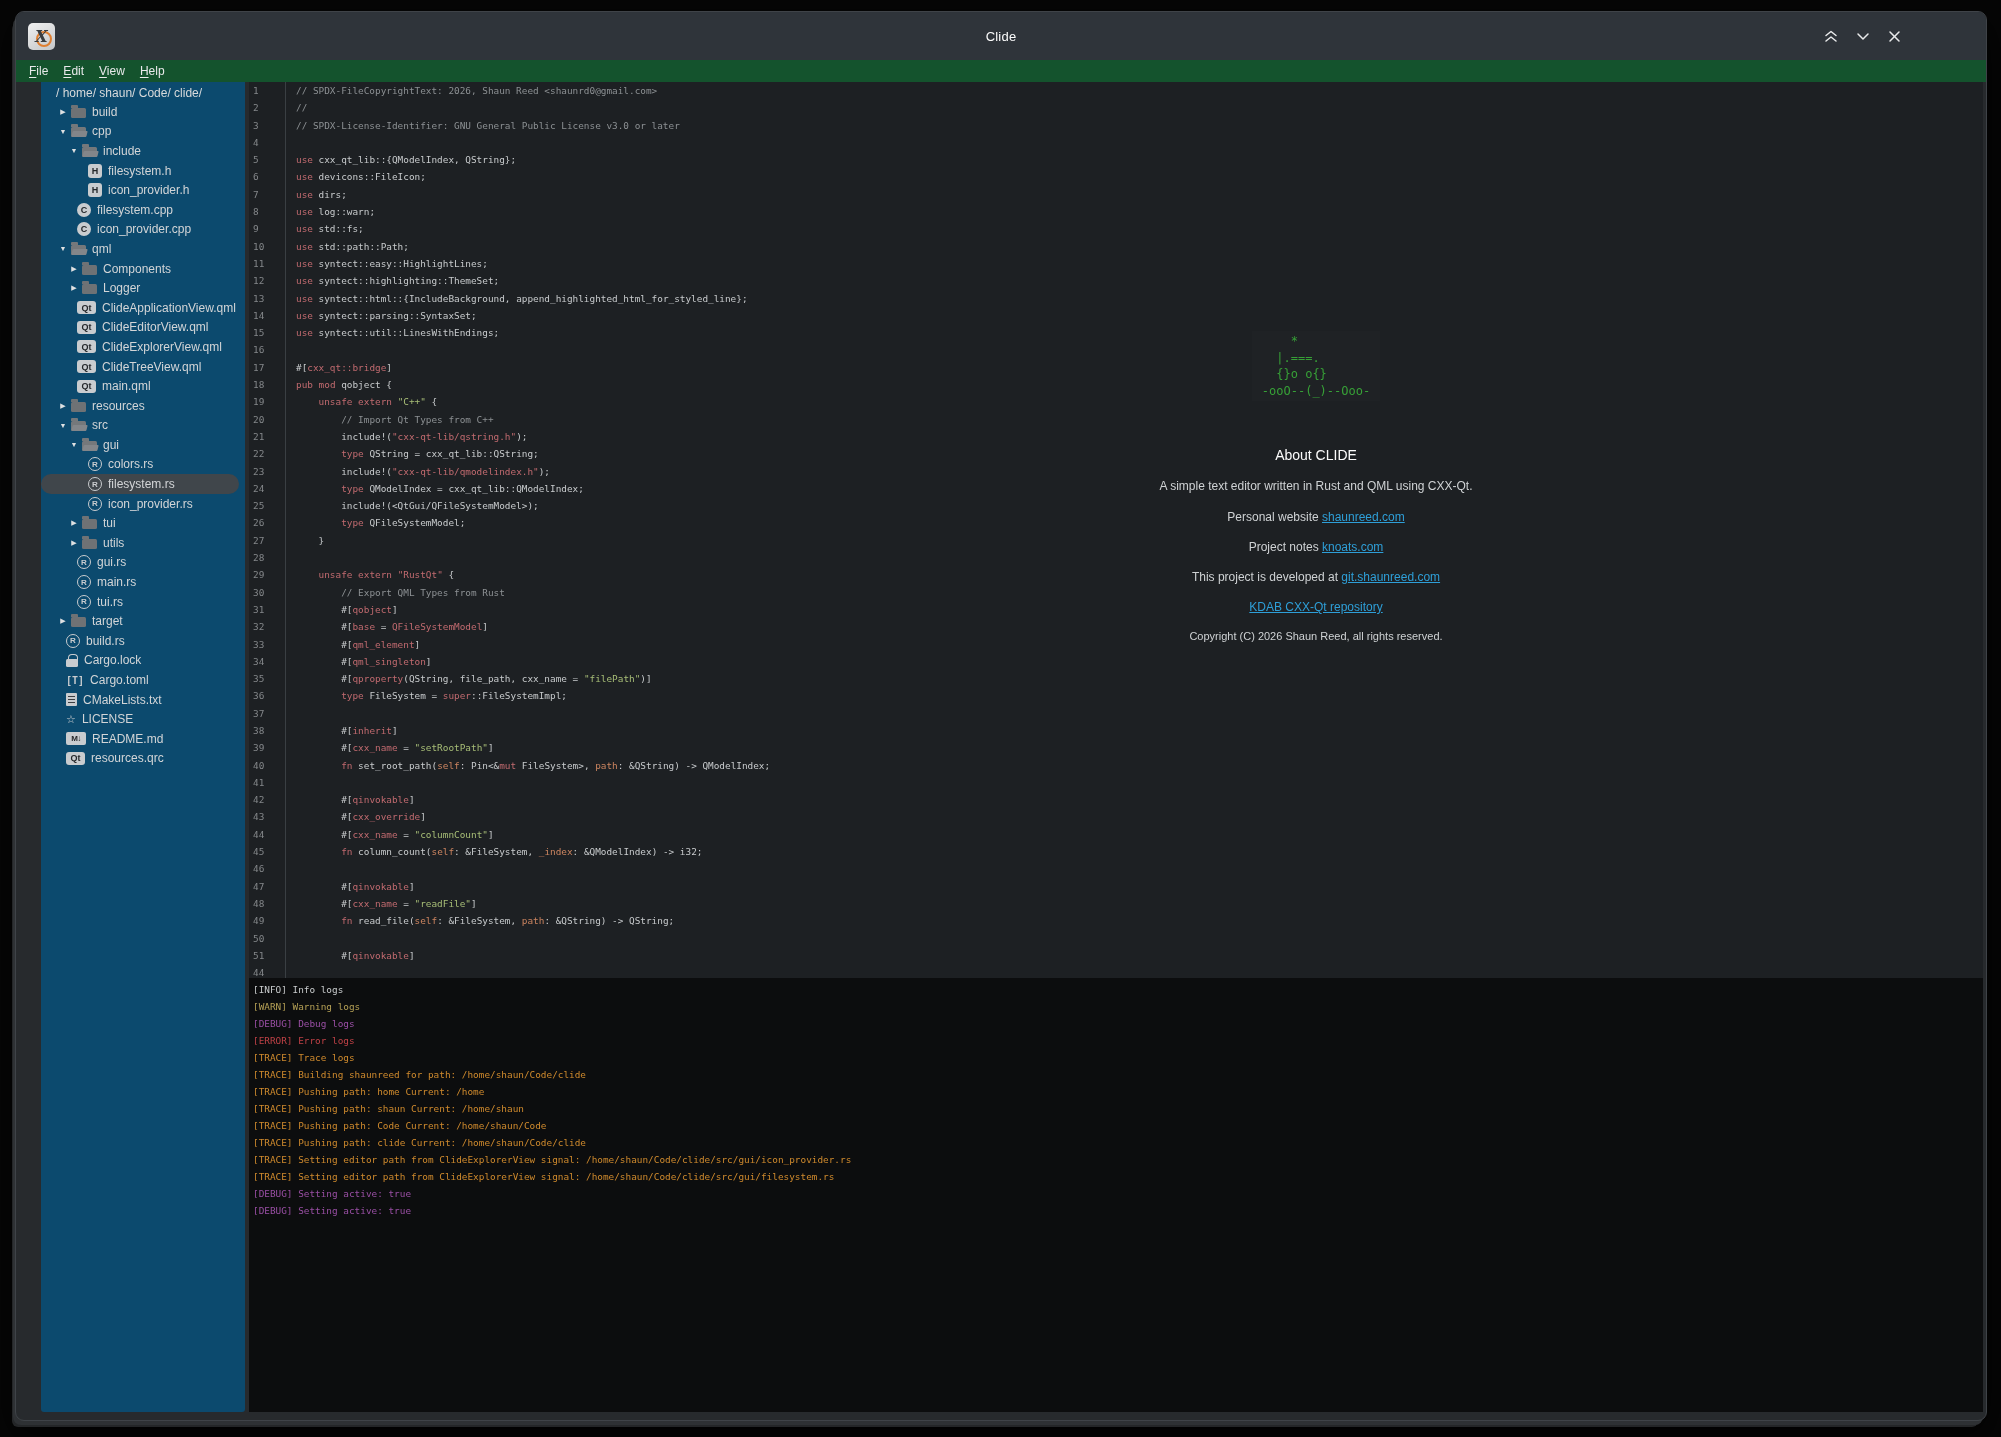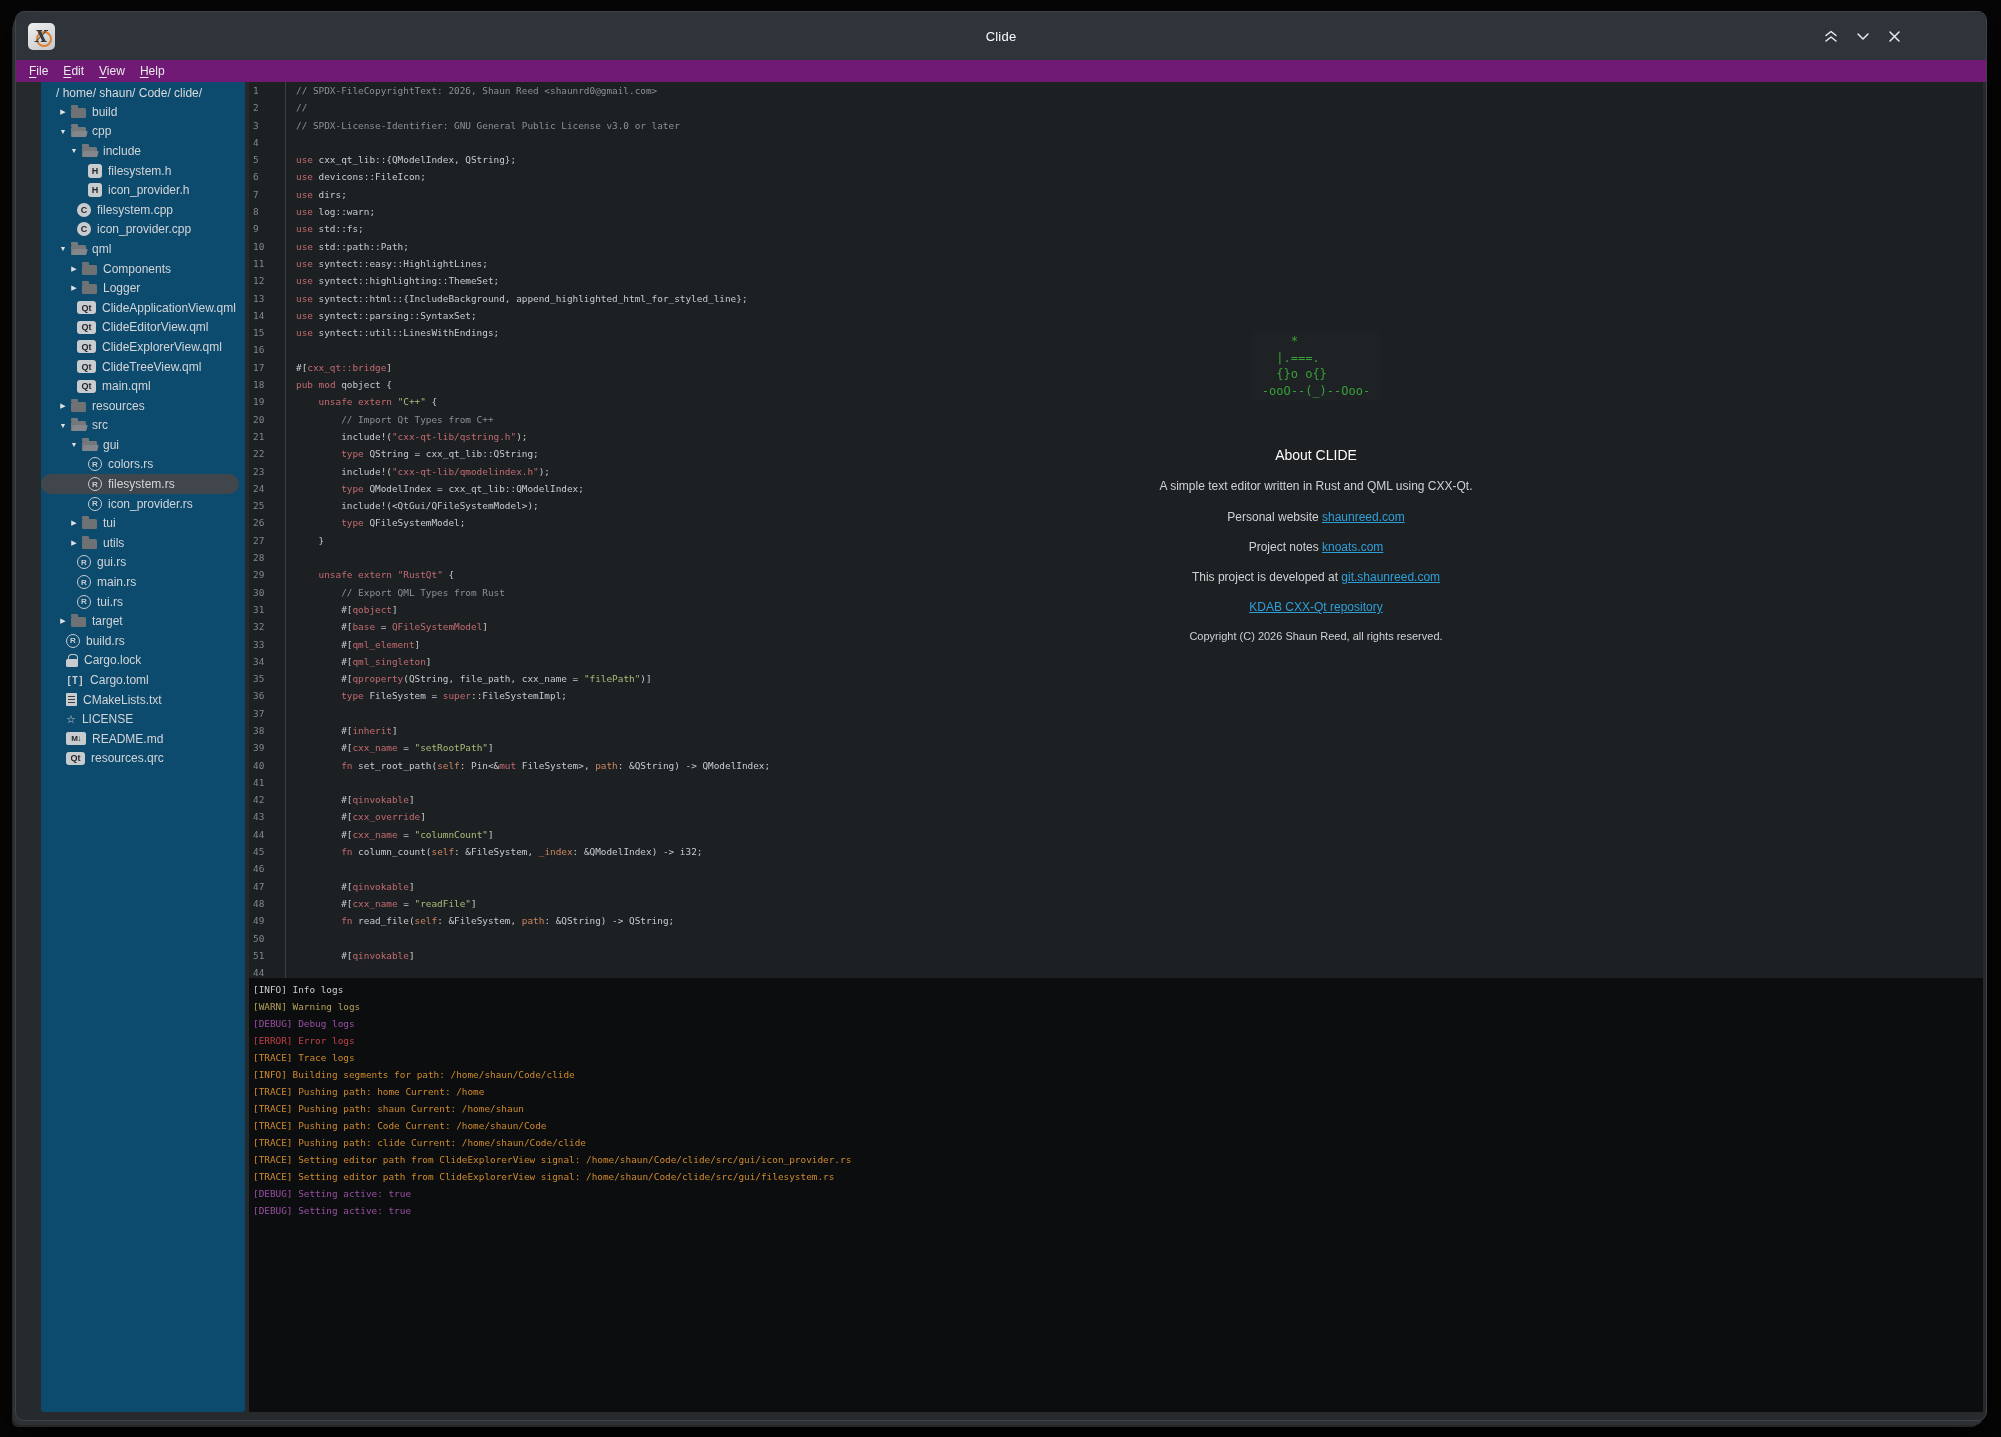--- a/index.html
+++ b/index.html
@@ -22,21 +22,21 @@
   .app-logo::before{content:"";position:absolute;right:3px;top:8px;width:12px;height:12px;
             border:2px solid #e0761f;border-radius:50%;opacity:.9;}
   .app-logo em{font-family:"DejaVu Serif",serif;font-style:italic;font-weight:bold;
             font-size:16px;color:#3a3d40;position:relative;}
   .win-title{position:absolute;left:50%;transform:translateX(-50%);color:#fcfcfc;
             font-size:13px;letter-spacing:.2px;}
   .win-buttons{position:absolute;right:84px;top:0;height:100%;display:flex;gap:17px;align-items:center;}
   .win-btn{width:15px;height:14px;display:flex;align-items:center;justify-content:center;cursor:pointer;}
   .win-btn svg{stroke:#e9eaeb;fill:none;stroke-width:1.5;stroke-linecap:round;stroke-linejoin:round;}
   
-  .menubar{height:22px;background:#701a75;display:flex;align-items:center;padding-left:13px;gap:15px;}
+  .menubar{height:22px;background:#14532d;display:flex;align-items:center;padding-left:13px;gap:15px;}
   .menu-item{color:#e9eaeb;font-size:12px;cursor:pointer;}
   .menu-item u{text-decoration:underline;text-underline-offset:2px;}
   
   .content{position:relative;height:1338px;}
   .sidebar{position:absolute;left:25px;top:0;bottom:8px;width:204px;background:#0c4a6e;
            border-radius:0 0 3px 3px;overflow:hidden;}
   .root-path{color:#d8dadb;font-size:12px;padding:4px 0 1px 15px;height:20px;white-space:nowrap;}
   .trow{display:flex;align-items:center;gap:6px;height:19.6px;color:#d3d5d7;font-size:12px;
         cursor:pointer;white-space:nowrap;margin-right:6px;}
   .trow.selected{background:#40464b;border-radius:11px;}
@@ -507,21 +507,21 @@
             </div>
           <div class="about-copy">Copyright (C) 2026 Shaun Reed, all rights reserved.</div>
         </div>
       </div>
       <div class="logpanel" id="logs">
           <div class="log-line lv-info">[INFO] Info logs</div>
           <div class="log-line lv-warn">[WARN] Warning logs</div>
           <div class="log-line lv-debug">[DEBUG] Debug logs</div>
           <div class="log-line lv-error">[ERROR] Error logs</div>
           <div class="log-line lv-trace">[TRACE] Trace logs</div>
-          <div class="log-line lv-trace">[INFO] Building segments for path: /home/shaun/Code/clide</div>
+          <div class="log-line lv-trace">[TRACE] Building shaunreed for path: /home/shaun/Code/clide</div>
           <div class="log-line lv-trace">[TRACE] Pushing path: home Current: /home</div>
           <div class="log-line lv-trace">[TRACE] Pushing path: shaun Current: /home/shaun</div>
           <div class="log-line lv-trace">[TRACE] Pushing path: Code Current: /home/shaun/Code</div>
           <div class="log-line lv-trace">[TRACE] Pushing path: clide Current: /home/shaun/Code/clide</div>
           <div class="log-line lv-trace">[TRACE] Setting editor path from ClideExplorerView signal: /home/shaun/Code/clide/src/gui/icon_provider.rs</div>
           <div class="log-line lv-trace">[TRACE] Setting editor path from ClideExplorerView signal: /home/shaun/Code/clide/src/gui/filesystem.rs</div>
           <div class="log-line lv-debug">[DEBUG] Setting active: true</div>
           <div class="log-line lv-debug">[DEBUG] Setting active: true</div>
         </div>
     </div>

